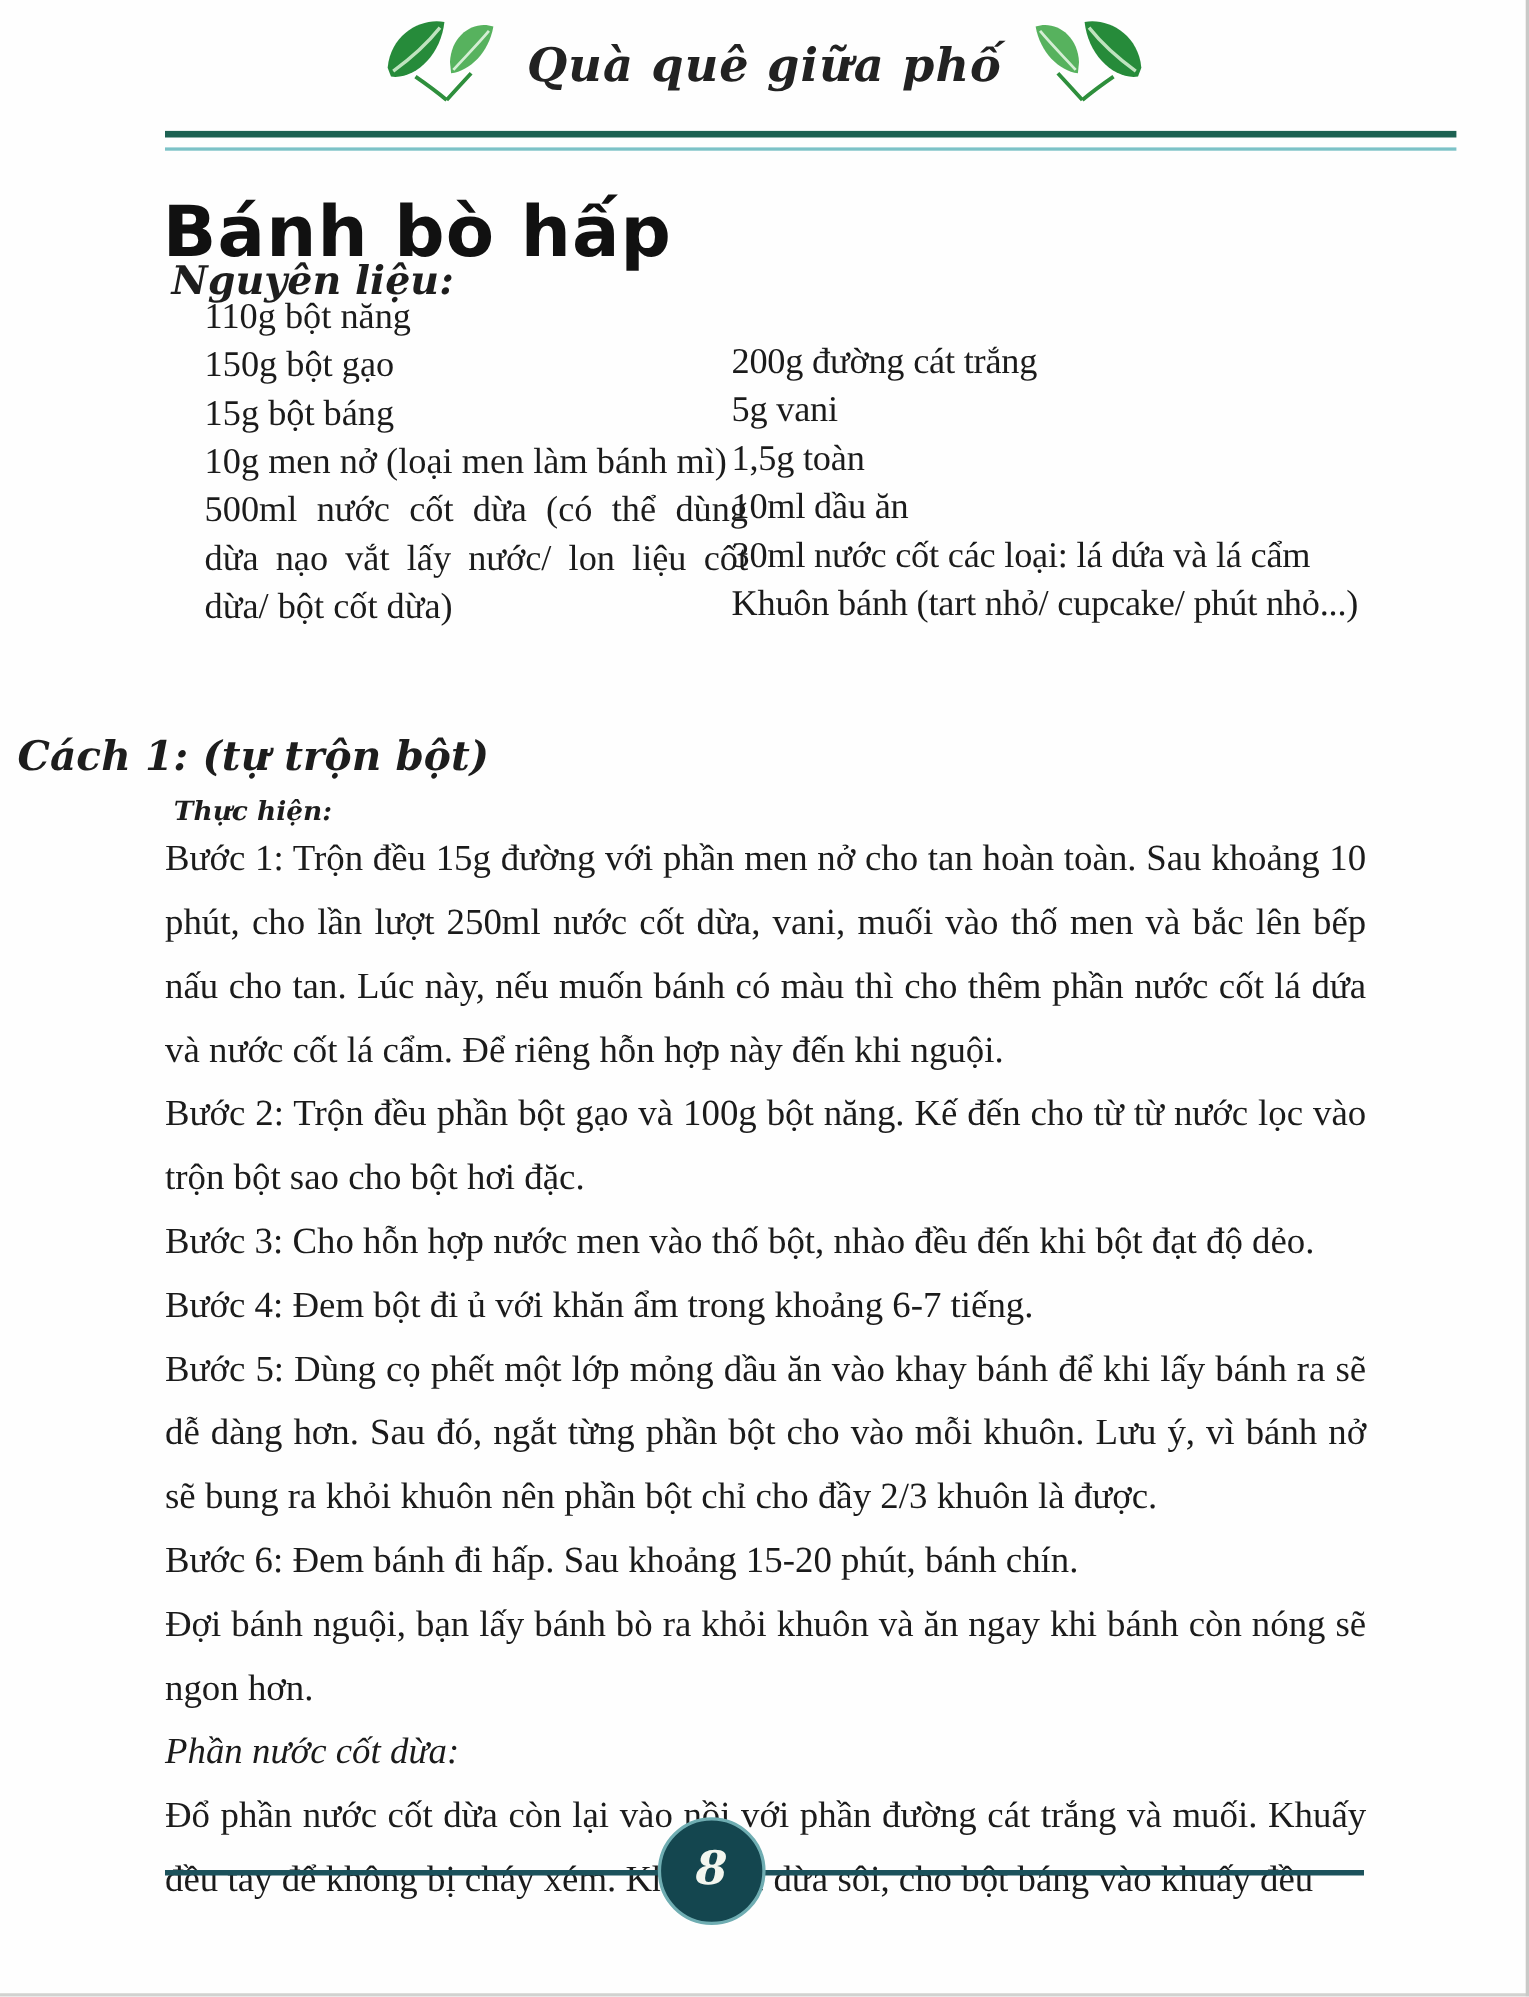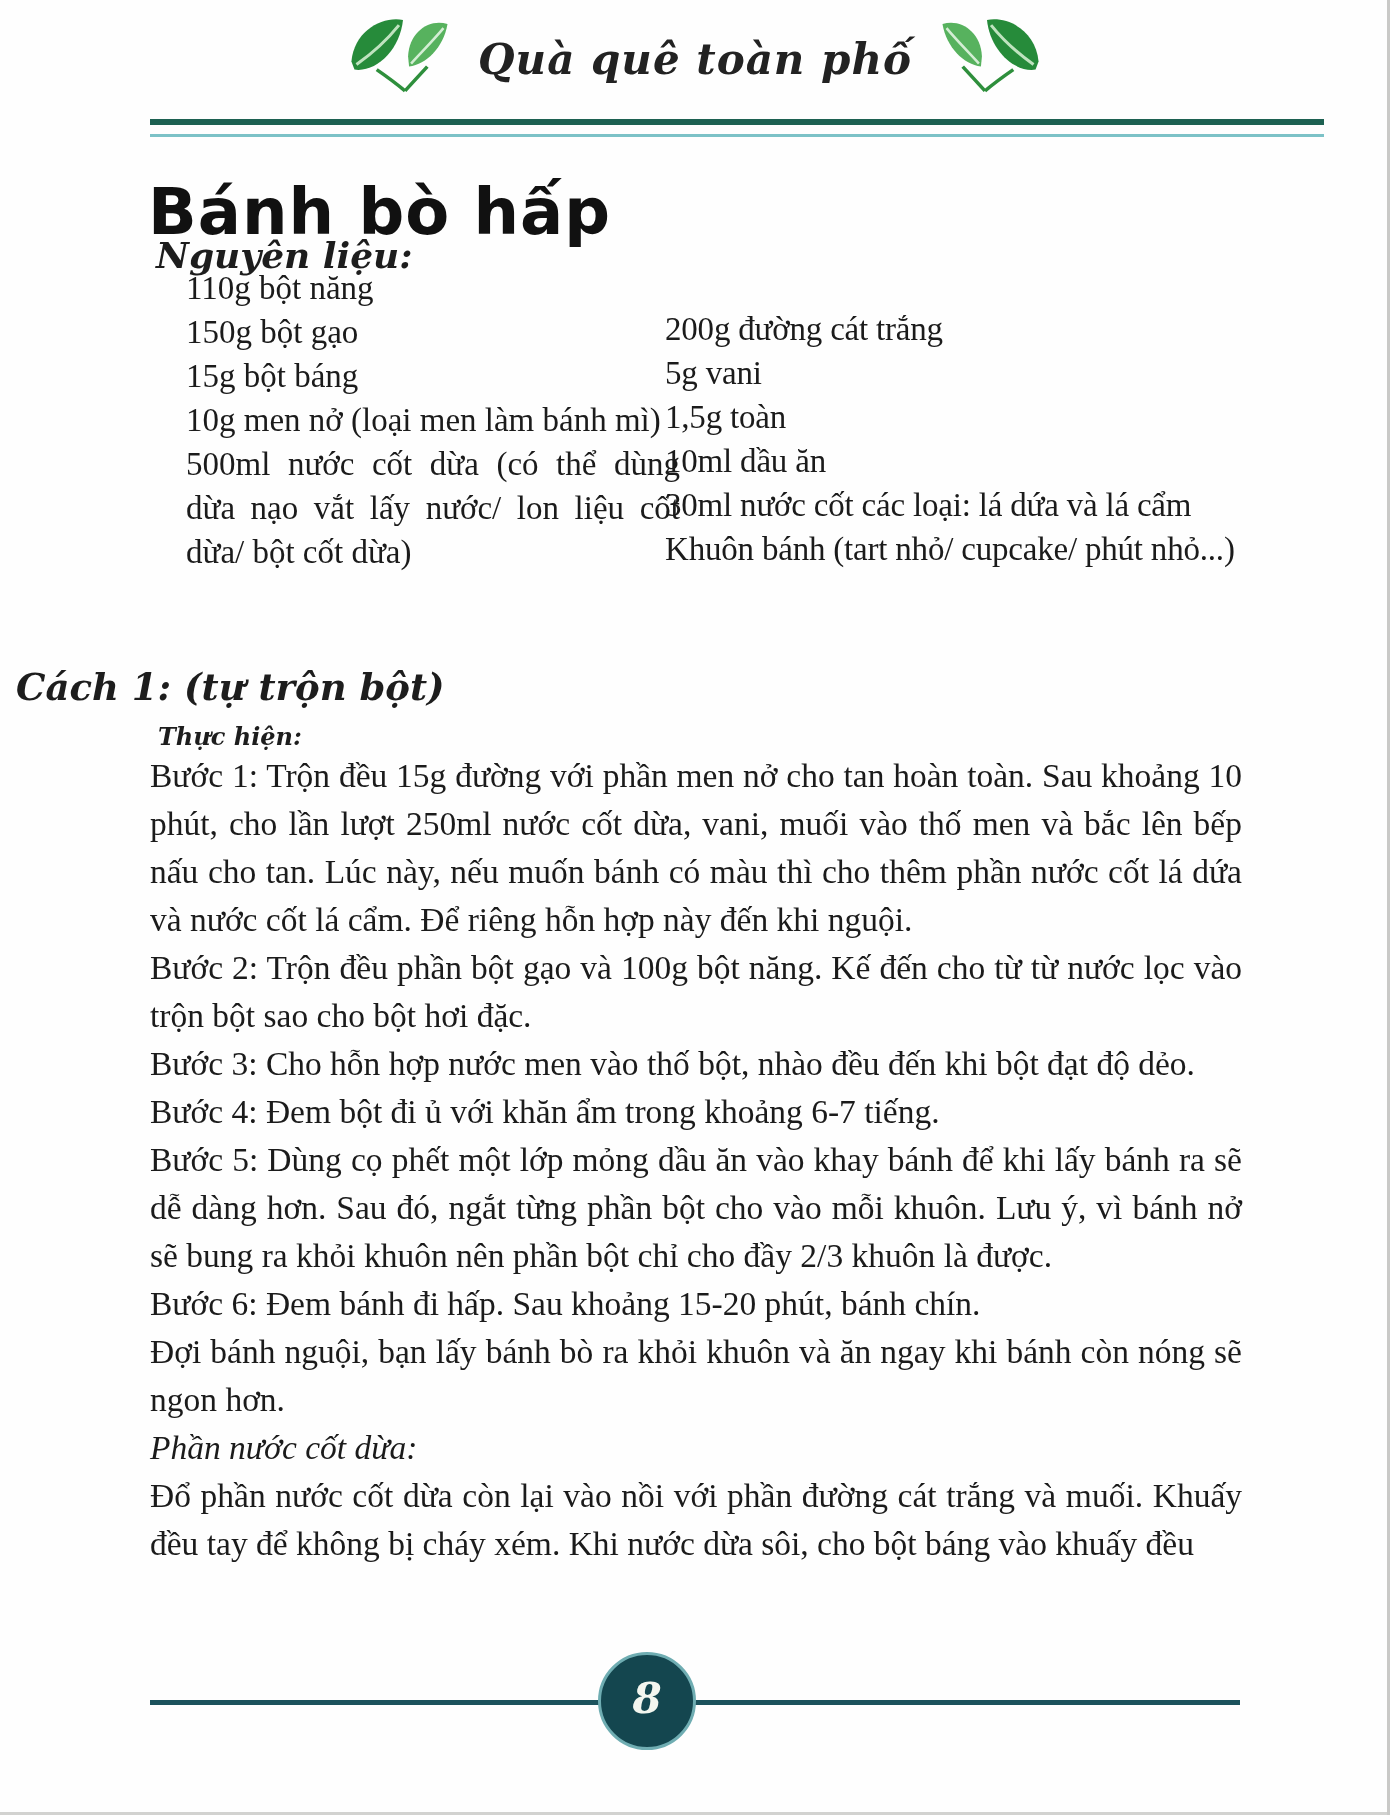--- a/index.html
+++ b/index.html
@@ -50,21 +50,21 @@
   .col-right{left:665px;width:578px;letter-spacing:-0.2px;margin-top:41px;}
   
   .method-heading{
     position:absolute;left:16px;top:653px;width:100%;
     text-align:left;font-size:37px;
   }
   .steps-heading{position:absolute;left:158px;top:710px;font-size:24px;}
   
   .steps{
     position:absolute;left:150px;top:752px;width:1092px;
-    font-size:33.5px;line-height:48px;
+    font-size:33.5px;line-height:58px;
   }
   .steps .step{text-align:justify;margin:0;}
   .sub-heading{font-style:italic;}
   
   .footer-rule{position:absolute;left:150px;top:1700px;width:1090px;height:5px;background:#1c525c;}
   .page-circle{
     position:absolute;left:598px;top:1652px;width:98px;height:98px;
     background:#14464f;border:3px solid #6fadb2;border-radius:50%;
     box-sizing:border-box;
     display:flex;align-items:center;justify-content:center;
@@ -80,21 +80,21 @@
 <div class="page">
 
   <div class="header">
     <svg class="leaf" viewBox="0 0 110 85" aria-hidden="true">
       <path d="M5,45 C8,14 36,0 56,4 C53,33 30,56 8,53 Z" fill="#268b3a"></path>
       <path d="M10,48 C24,38 40,24 52,9" stroke="#bfe3bf" stroke-width="3" fill="none"></path>
       <path d="M61,40 C62,15 83,2 100,8 C96,31 79,48 62,50 Z" fill="#57b25e"></path>
       <path d="M64,47 C74,36 86,24 96,12" stroke="#d4eed4" stroke-width="2.5" fill="none"></path>
       <path d="M30,53 Q46,64 58,74 M80,50 Q68,63 58,74" stroke="#2e8f3c" stroke-width="3.5" fill="none"></path>
     </svg>
-    <span class="brand">Quà quê toàn phố</span>
+    <span class="brand">Quà quê giữa phố</span>
     <svg class="leaf mirror" viewBox="0 0 110 85" aria-hidden="true">
       <path d="M5,45 C8,14 36,0 56,4 C53,33 30,56 8,53 Z" fill="#268b3a"></path>
       <path d="M10,48 C24,38 40,24 52,9" stroke="#bfe3bf" stroke-width="3" fill="none"></path>
       <path d="M61,40 C62,15 83,2 100,8 C96,31 79,48 62,50 Z" fill="#57b25e"></path>
       <path d="M64,47 C74,36 86,24 96,12" stroke="#d4eed4" stroke-width="2.5" fill="none"></path>
       <path d="M30,53 Q46,64 58,74 M80,50 Q68,63 58,74" stroke="#2e8f3c" stroke-width="3.5" fill="none"></path>
     </svg>
   </div>
 
   <div class="rule-dark"></div>

